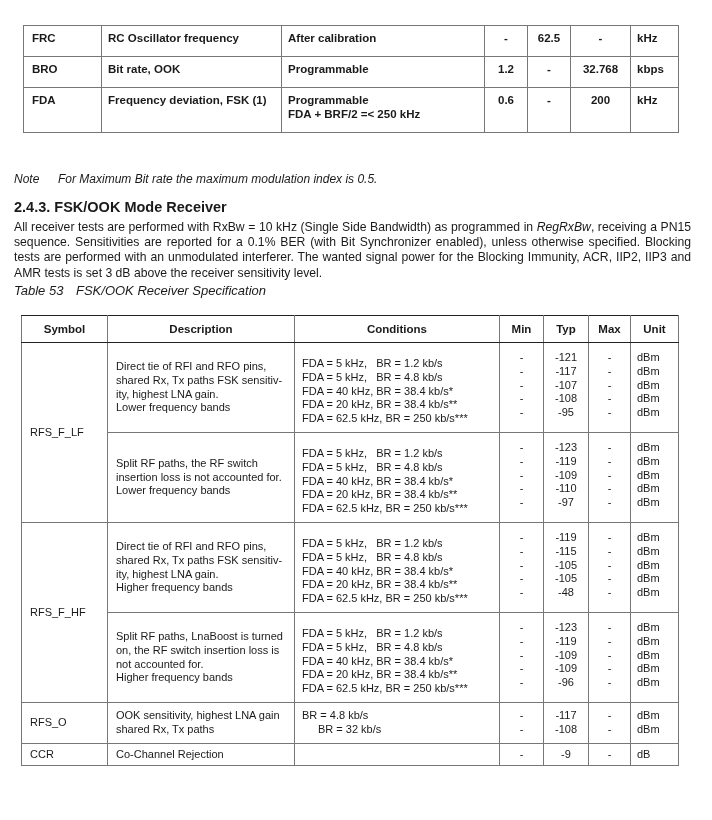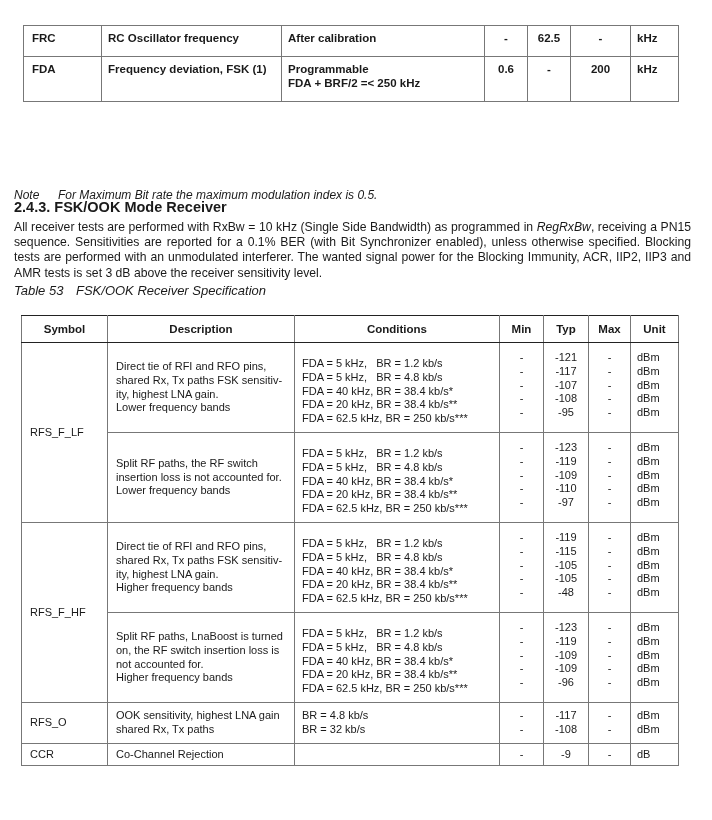--- a/index.html
+++ b/index.html
@@ -13,21 +13,21 @@
 
   
   #top-table { position: absolute; left: 23px; top: 25px; width: 655px; }
   #top-table td { height: 22px; line-height: 14px; padding-top: 5px; padding-bottom: 3px; font-weight: bold; }
   #top-table td.sym { padding-left: 8px; }
   #top-table td.txt { padding-left: 6px; }
   #top-table td.num { text-align: center; }
   #top-table td.unit { padding-left: 6px; }
   #top-table tr.tall td { height: 36px; }
 
-  .note { left: 14px; top: 188px; font-style: italic; font-size: 12px; }
+  .note { left: 14px; top: 172px; font-style: italic; font-size: 12px; }
   .note .lbl { display: inline-block; width: 44px; }
   .heading { left: 14px; top: 199px; font-weight: bold; font-size: 14.5px; }
   .para {
     left: 14px; top: 220px; width: 677px; font-size: 12.2px; line-height: 15.2px;
     text-align: justify;
   }
   .para i { font-style: italic; }
   .caption { left: 14px; top: 283px; font-style: italic; font-size: 13px; }
   .caption .num { display: inline-block; width: 62px; }
 
@@ -64,20 +64,29 @@
   </colgroup>
   <tbody>
     <tr>
       <td class="sym">FRC</td>
       <td class="txt">RC Oscillator frequency</td>
       <td class="txt">After calibration</td>
       <td class="num">-</td>
       <td class="num">62.5</td>
       <td class="num">-</td>
       <td class="unit">kHz</td>
+    </tr>
+    <tr>
+      <td class="sym">BRO</td>
+      <td class="txt">Bit rate, OOK</td>
+      <td class="txt">Programmable</td>
+      <td class="num">1.2</td>
+      <td class="num">-</td>
+      <td class="num">32.768</td>
+      <td class="unit">kbps</td>
     </tr>
     <tr class="tall">
       <td class="sym">FDA</td>
       <td class="txt">Frequency deviation, FSK (1)</td>
       <td class="txt">
         <span class="desc-line" style="white-space: pre;">Programmable</span>
         <span class="desc-line" style="white-space: pre;">FDA + BRF/2 =&lt; 250 kHz</span>
       </td>
       <td class="num">0.6</td>
       <td class="num">-</td>
@@ -296,21 +305,21 @@
         </td>
       </tr>
       <tr class="short">
         <td class="sym">RFS_O</td>
         <td class="desc">
           <span class="line">OOK sensitivity, highest LNA gain</span>
           <span class="line">shared Rx, Tx paths</span>
         </td>
         <td class="cond" style="padding-top: 6px;">
           <span class="line" style="white-space: pre;">BR = 4.8 kb/s</span>
-          <span class="line" style="white-space: pre;">BR = 32 kb/s</span>
+          <span class="line" style="white-space: pre; margin-left: 16px;">BR = 32 kb/s</span>
         </td>
         <td class="c" style="padding-top: 6px;">
           <span class="line">-</span>
           <span class="line">-</span>
         </td>
         <td class="c" style="padding-top: 6px;">
           <span class="line">-117</span>
           <span class="line">-108</span>
         </td>
         <td class="c" style="padding-top: 6px;">

